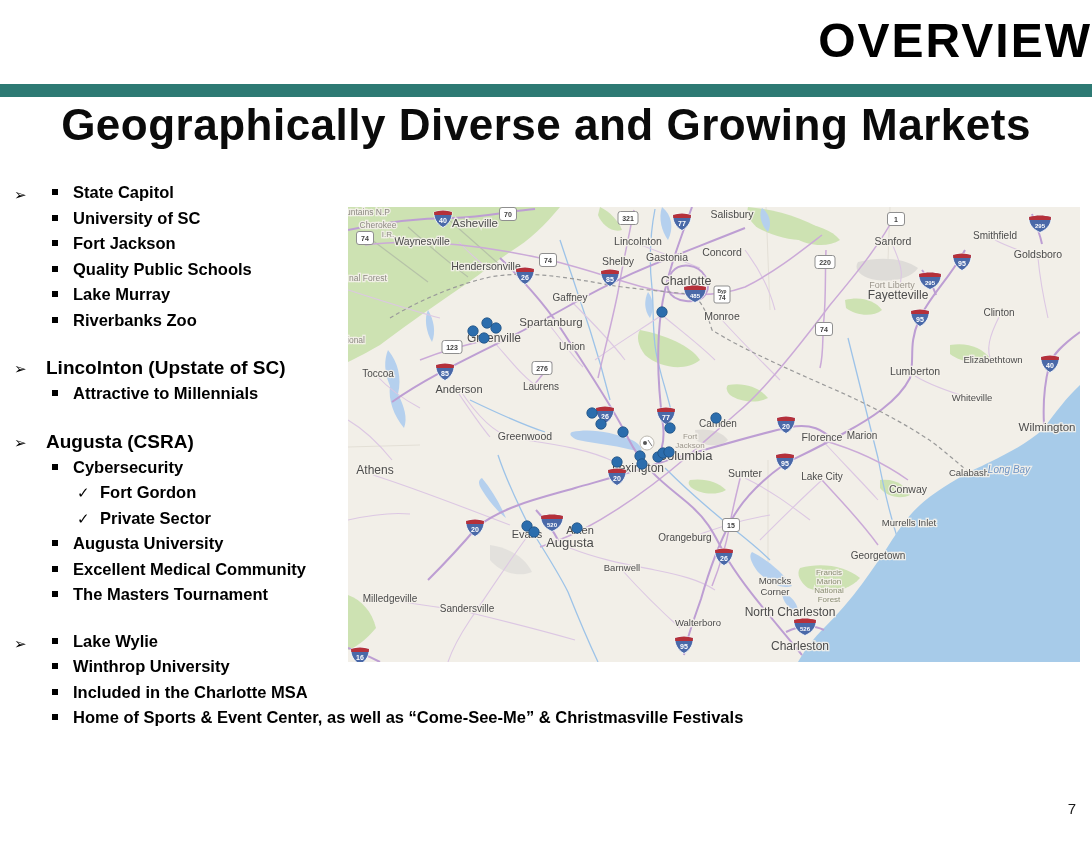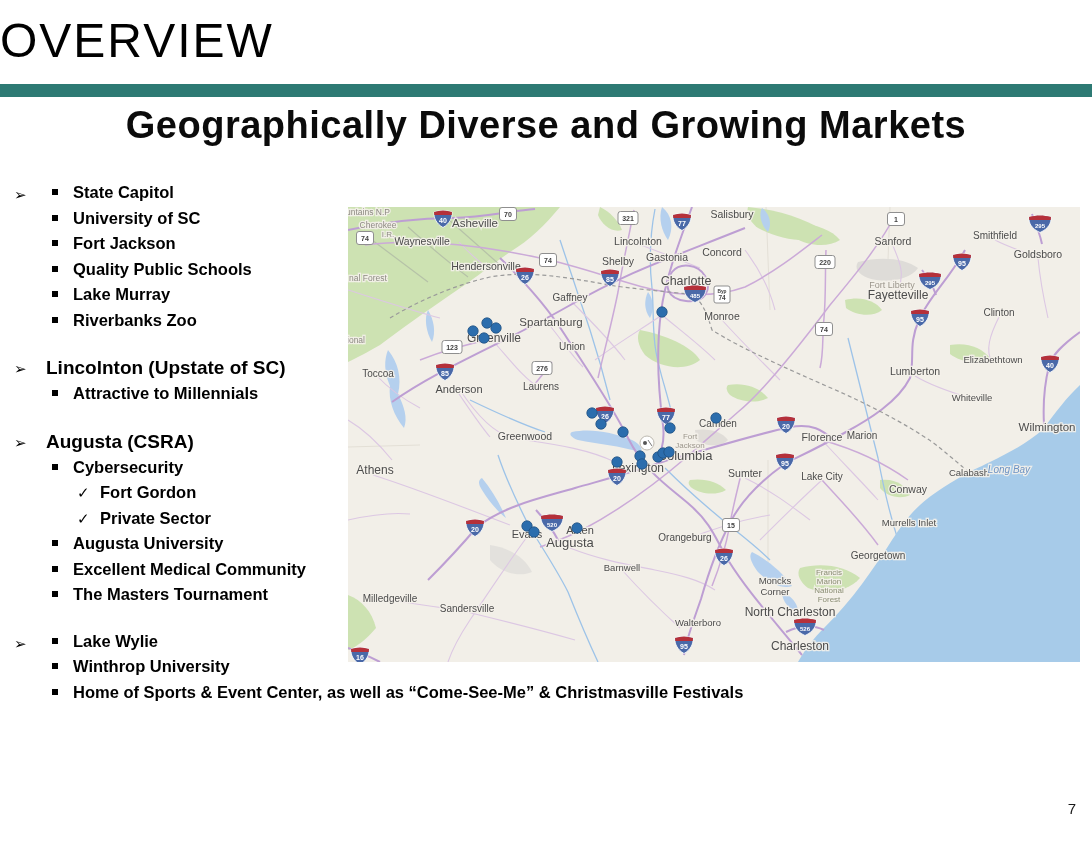--- a/index.html
+++ b/index.html
@@ -1,23 +1,23 @@
 <!DOCTYPE html>
 <html><head>
 <meta charset="utf-8">
 <style>
   html,body{margin:0;padding:0;background:#ffffff;}
   body{width:1092px;height:842px;position:relative;overflow:hidden;
        font-family:"Liberation Sans",sans-serif;}
 
-  .slide-title{position:absolute;top:12px;left:0;width:100%;text-align:left;
-    font-size:48px;line-height:58px;font-weight:normal;letter-spacing:2px;color:#000;}
+  .slide-title{position:absolute;top:12px;left:0;width:100%;text-align:right;
+    font-size:48px;line-height:58px;font-weight:bold;letter-spacing:2px;color:#000;}
   .accent-bar{position:absolute;top:84px;left:0;width:100%;height:13px;background:#2D7A74;}
   .slide-subtitle{position:absolute;top:102px;left:0;width:100%;text-align:center;
-    font-size:38px;line-height:46px;font-weight:bold;letter-spacing:0.5px;color:#0b0b0b;}
+    font-size:44px;line-height:46px;font-weight:bold;letter-spacing:0.5px;color:#0b0b0b;}
 
   .market-list{position:absolute;left:14px;top:180px;width:1062px;}
   .list-section{margin:0 0 21px 0;}
   .row{position:relative;color:#000;font-weight:bold;white-space:nowrap;}
   .l1{font-size:19px;line-height:27px;padding-left:32px;}
   .l2{font-size:16.5px;line-height:25.5px;padding-left:59px;}
   .l3{font-size:16.5px;line-height:25.5px;padding-left:86px;}
   .bullet{position:absolute;}
   .b1{left:0;top:1px;font-size:15px;font-weight:normal;}
   .b2{left:38px;top:9px;width:6px;height:6px;background:#000;}
@@ -58,21 +58,21 @@
       <div class="row l3"><span class="bullet b3">✓</span><span>Fort Gordon</span></div>
       <div class="row l3"><span class="bullet b3">✓</span><span>Private Sector</span></div>
       <div class="row l2"><span class="bullet b2"></span><span>Augusta University</span></div>
       <div class="row l2"><span class="bullet b2"></span><span>Excellent Medical Community</span></div>
       <div class="row l2"><span class="bullet b2"></span><span>The Masters Tournament</span></div>
     </div>
     <div class="list-section">
       <div class="row l1"><span class="bullet b1">➢</span></div>
       <div class="row l2"><span class="bullet b2"></span><span>Lake Wylie</span></div>
       <div class="row l2"><span class="bullet b2"></span><span>Winthrop University</span></div>
-      <div class="row l2"><span class="bullet b2"></span></div>
+      <div class="row l2"><span class="bullet b2"></span><span>Included in the Charlotte MSA</span></div>
       <div class="row l2"><span class="bullet b2"></span><span>Home of Sports &amp; Event Center, as well as “Come-See-Me” &amp; Christmasville Festivals</span></div>
     </div>
   </div>
 
 <div class="map-wrap">
 <svg id="map-svg" width="732" height="455" viewBox="0 0 732 455" xmlns="http://www.w3.org/2000/svg">
 
   <rect x="0" y="0" width="732" height="455" fill="#F2EFE8"></rect>
 
   <g stroke="#E3DFD6" stroke-width="1" fill="none">

